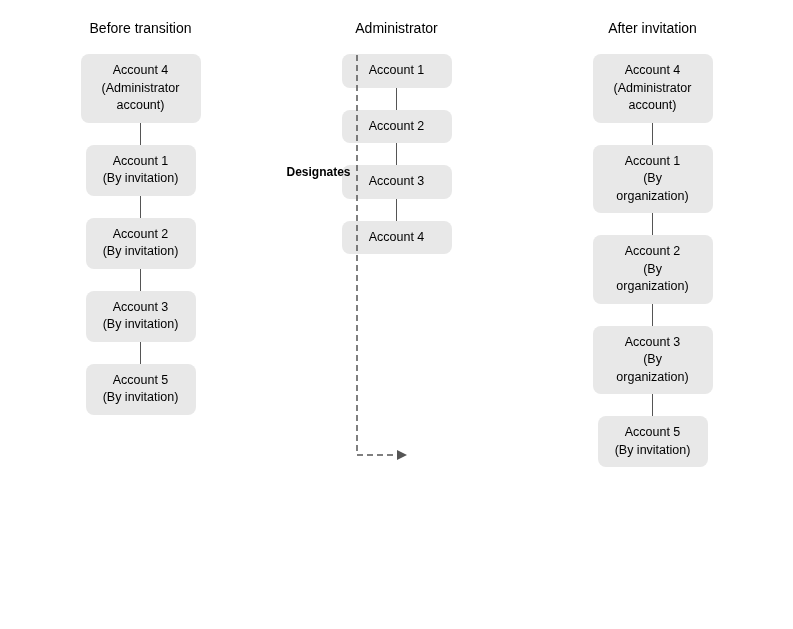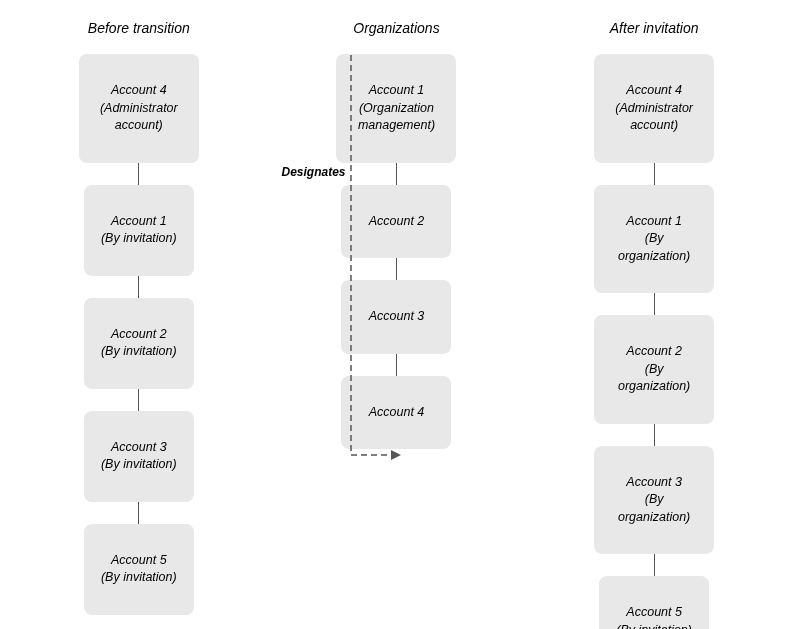--- a/index.html
+++ b/index.html
@@ -13,39 +13,38 @@
     }
     .diagram {
       display: flex;
       flex-direction: row;
       justify-content: space-around;
       align-items: flex-start;
       padding: 20px 10px 10px 10px;
       width: 793px;
       height: 629px;
       position: relative;
-      font-style: italic;
     }
     .column {
       display: flex;
       flex-direction: column;
       align-items: center;
       position: relative;
     }
     .column-title {
       font-size: 14px;
       font-weight: normal;
       margin-bottom: 18px;
       text-align: center;
       white-space: nowrap;
     }
     .box {
       background: #e8e8e8;
       border-radius: 8px;
-      padding: 28px 14px;
+      padding: 8px 14px;
       text-align: center;
       min-width: 110px;
       max-width: 120px;
       line-height: 1.4;
       font-size: 12.5px;
     }
     .connector-v {
       width: 1px;
       background: #555;
       height: 22px;
@@ -85,35 +84,34 @@
       <span>(By invitation)</span>
     </div>
     <div class="connector-v"></div>
     <div class="box">
       <span>Account 5</span><br>
       <span>(By invitation)</span>
     </div>
   </div>
 
   <div class="column" style="position:relative;">
-    <div class="column-title">Organizations</div>
+    <div class="column-title">Administrator</div>
 
     <svg class="svg-overlay" width="200" height="520">
 
       <line x1="15" y1="35" x2="15" y2="435" stroke="#555" stroke-width="1.5" stroke-dasharray="6,4"></line>
       <line x1="15" y1="435" x2="55" y2="435" stroke="#555" stroke-width="1.5" stroke-dasharray="6,4"></line>
 
       <polygon points="55,430 65,435 55,440" fill="#555"></polygon>
     </svg>
 
     <div style="position:absolute; top:145px; left:-55px; font-weight:bold; font-size:12px; white-space:nowrap;">Designates</div>
 
     <div class="box">
       <span>Account 1</span><br>
-      <span>(Organization management)</span>
     </div>
     <div class="connector-v"></div>
     <div class="box">
       <span>Account 2</span>
     </div>
     <div class="connector-v"></div>
     <div class="box">
       <span>Account 3</span>
     </div>
     <div class="connector-v"></div>

